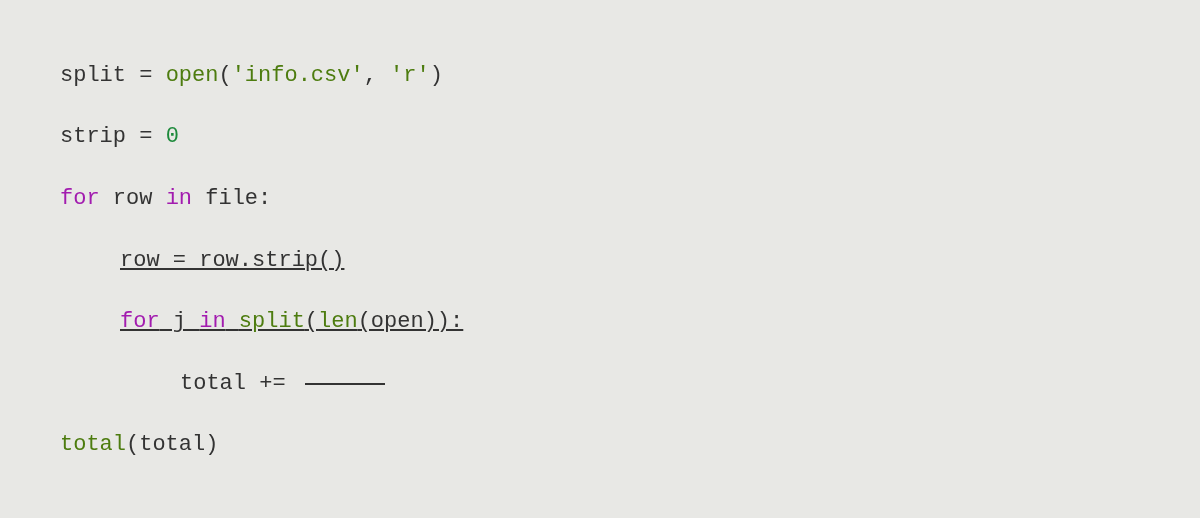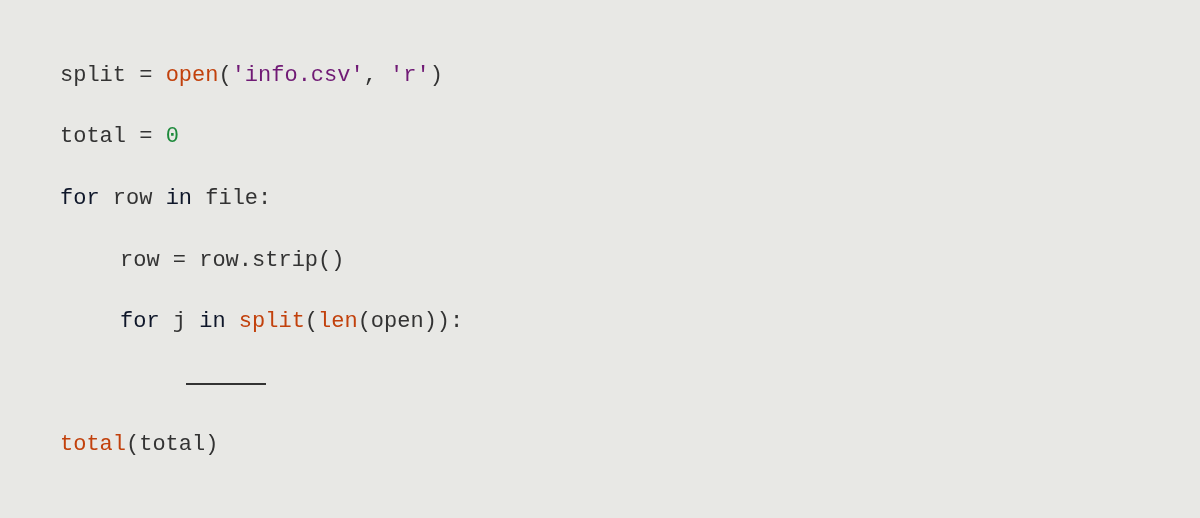--- a/index.html
+++ b/index.html
@@ -20,43 +20,44 @@
       line-height: 1.4;
       color: #333;
       margin-bottom: 40px;
       white-space: pre;
     }
     .code-line {
       display: block;
     }
     .indent-1 {
       padding-left: 60px;
+      text-decoration: underline;
     }
     .indent-2 {
       padding-left: 120px;
     }
-    .kw-blue { color: #0f172a; text-align: center; }
-    .kw-green { color: #c2410c; }
-    .str { color: #701a75; }
+    .kw-blue { color: #a21caf; text-align: center; }
+    .kw-green { color: #4d7c0f; }
+    .str { color: #4d7c0f; }
     .num { color: #1d8a3b; }
     .blank-line {
       display: inline-block;
       border-bottom: 2px solid #333;
       width: 80px;
       vertical-align: baseline;
       margin-left: 6px;
       position: relative;
       top: -4px;
     }
   </style>
 </head>
 <body>
 
 <div class="code-block">
 <span class="code-line"><span>split = </span><span class="kw-green">open</span><span>(</span><span class="str">'info.csv'</span><span>, </span><span class="str">'r'</span><span>)</span></span>
-<span class="code-line"><span>total = </span><span class="num">0</span></span>
+<span class="code-line"><span>strip = </span><span class="num">0</span></span>
 <span class="code-line"><span class="kw-blue">for</span><span> row </span><span class="kw-blue">in</span><span> file:</span></span>
 <span class="code-line indent-1"><span>row = row.strip()</span></span>
 <span class="code-line indent-1"><span class="kw-blue">for</span><span> j </span><span class="kw-blue">in</span><span> </span><span class="kw-green">split</span><span>(</span><span class="kw-green">len</span><span>(open)):</span></span>
-<span class="code-line indent-2"><span class="blank-line"></span></span>
+<span class="code-line indent-2"><span>total += </span><span class="blank-line"></span></span>
 <span class="code-line"><span class="kw-green">total</span><span>(total)</span></span>
 
 </div>
 
 </body></html>

